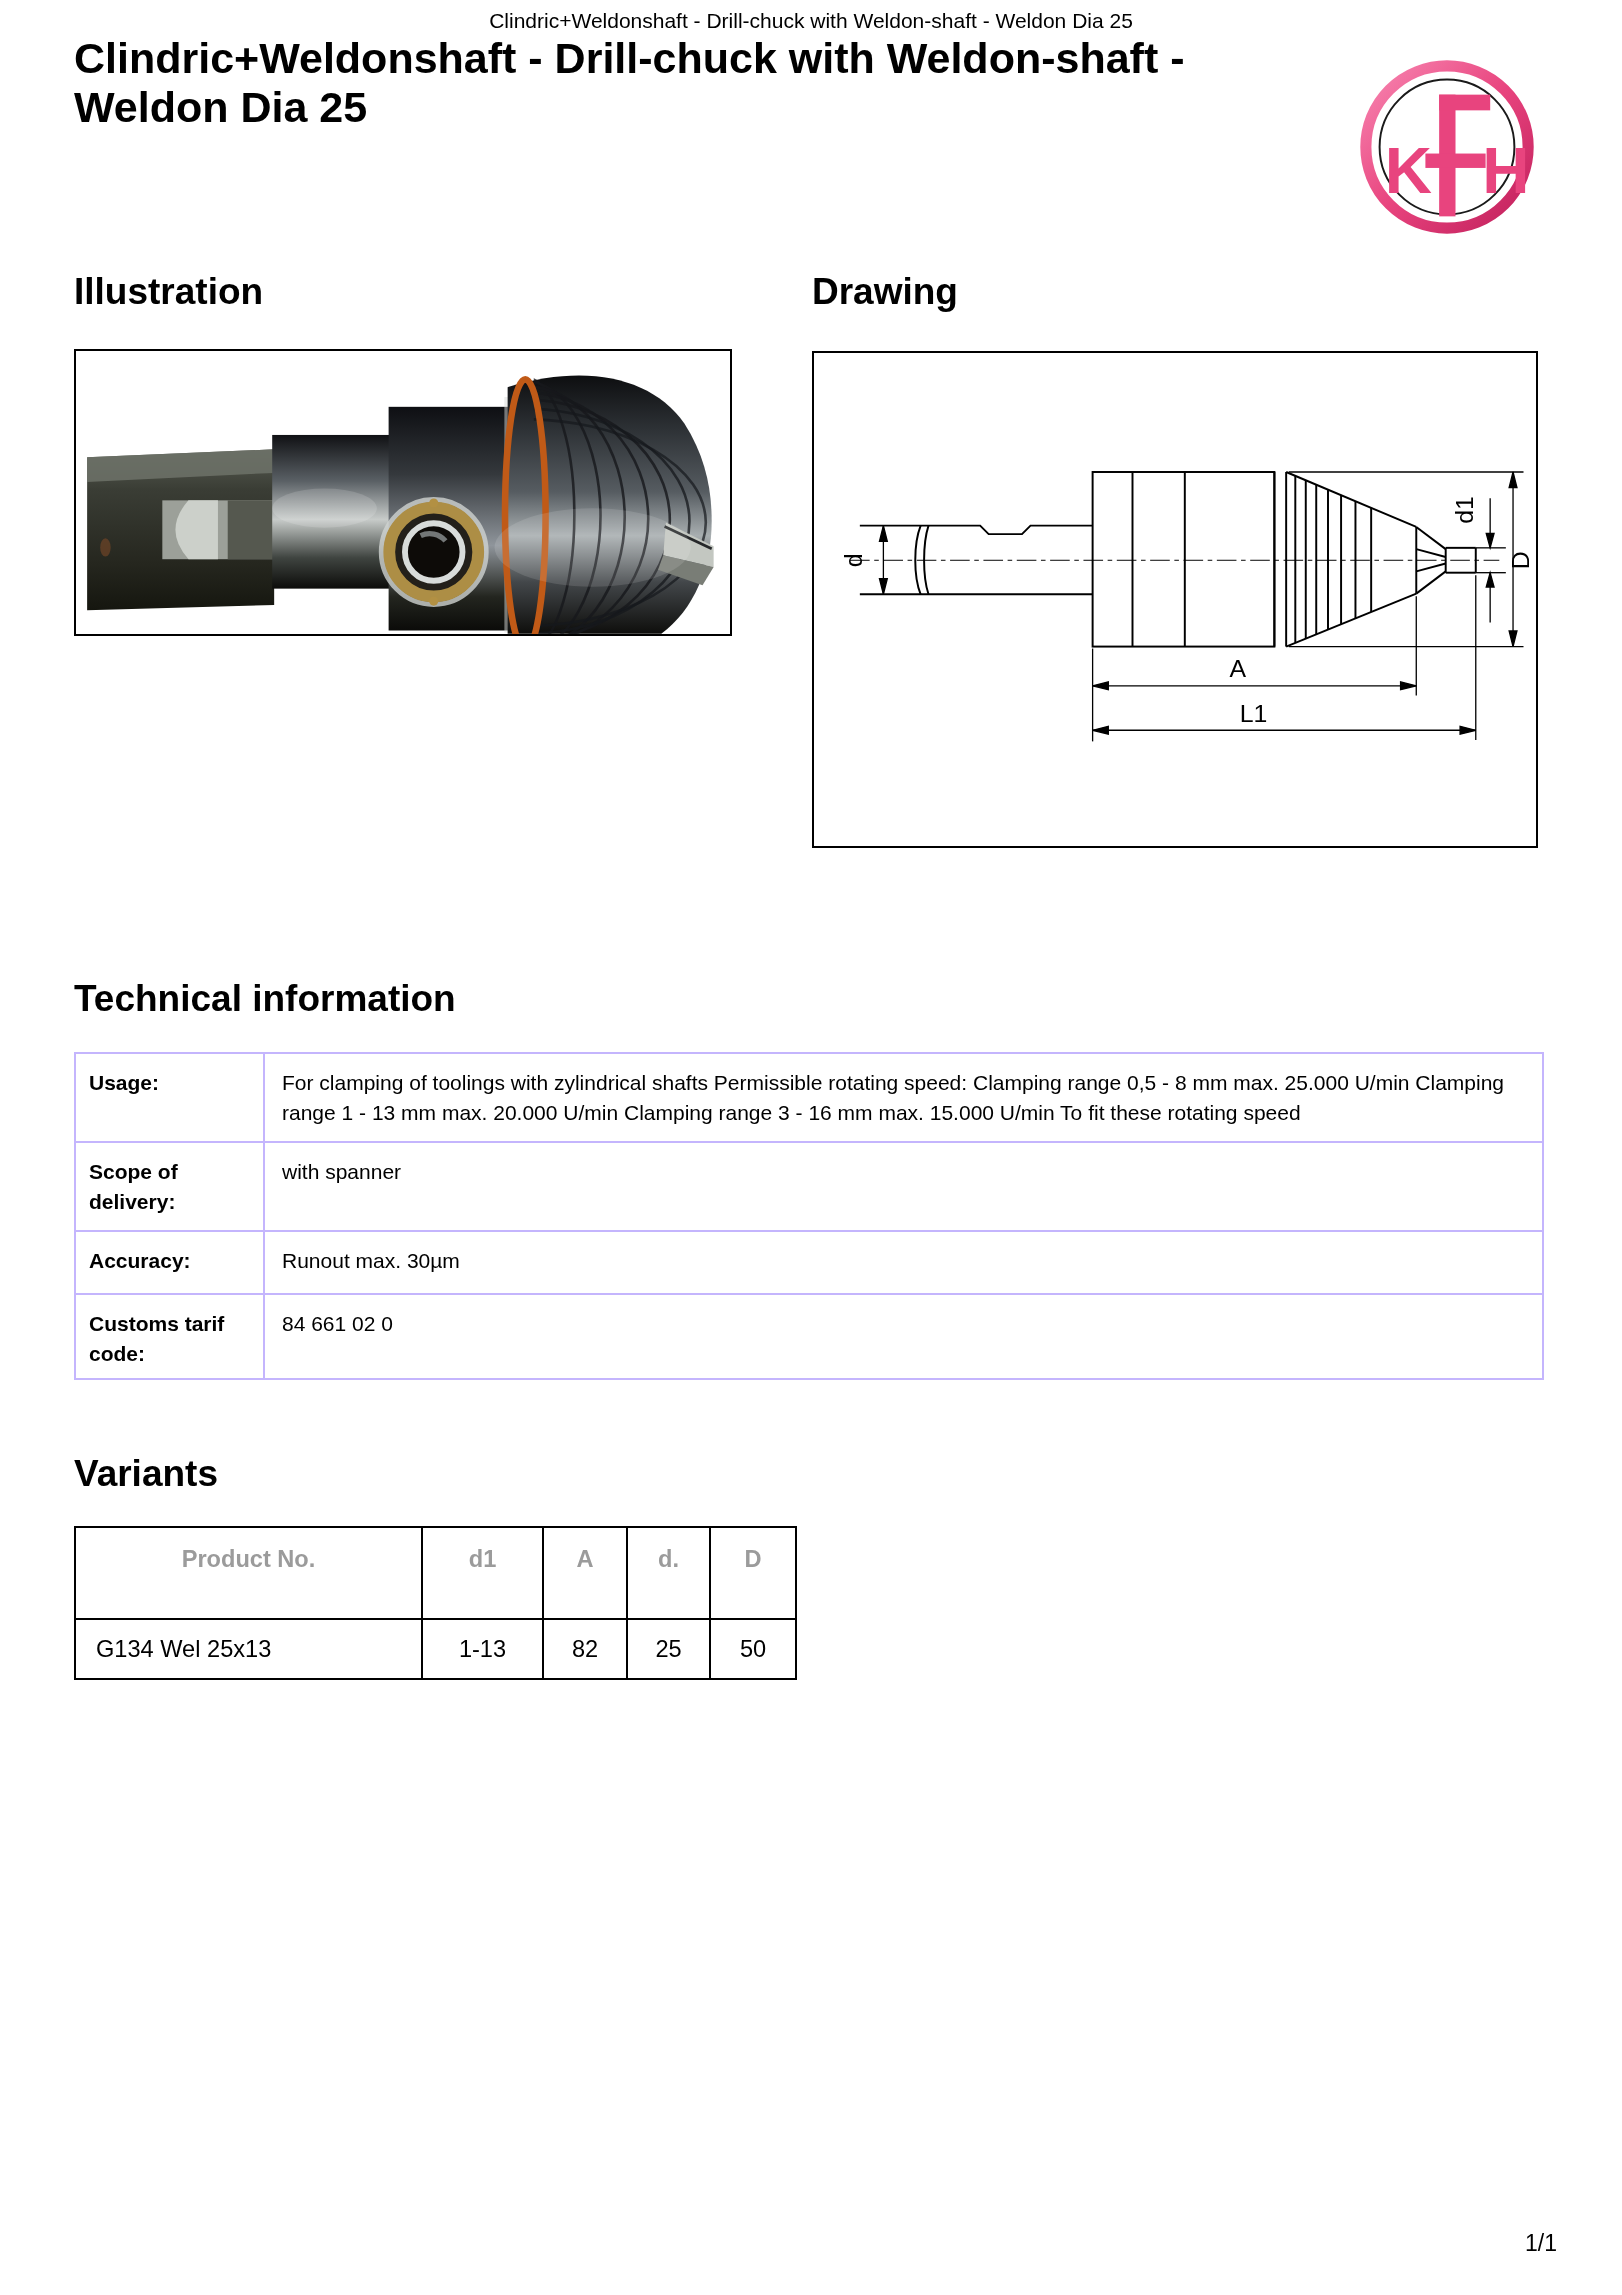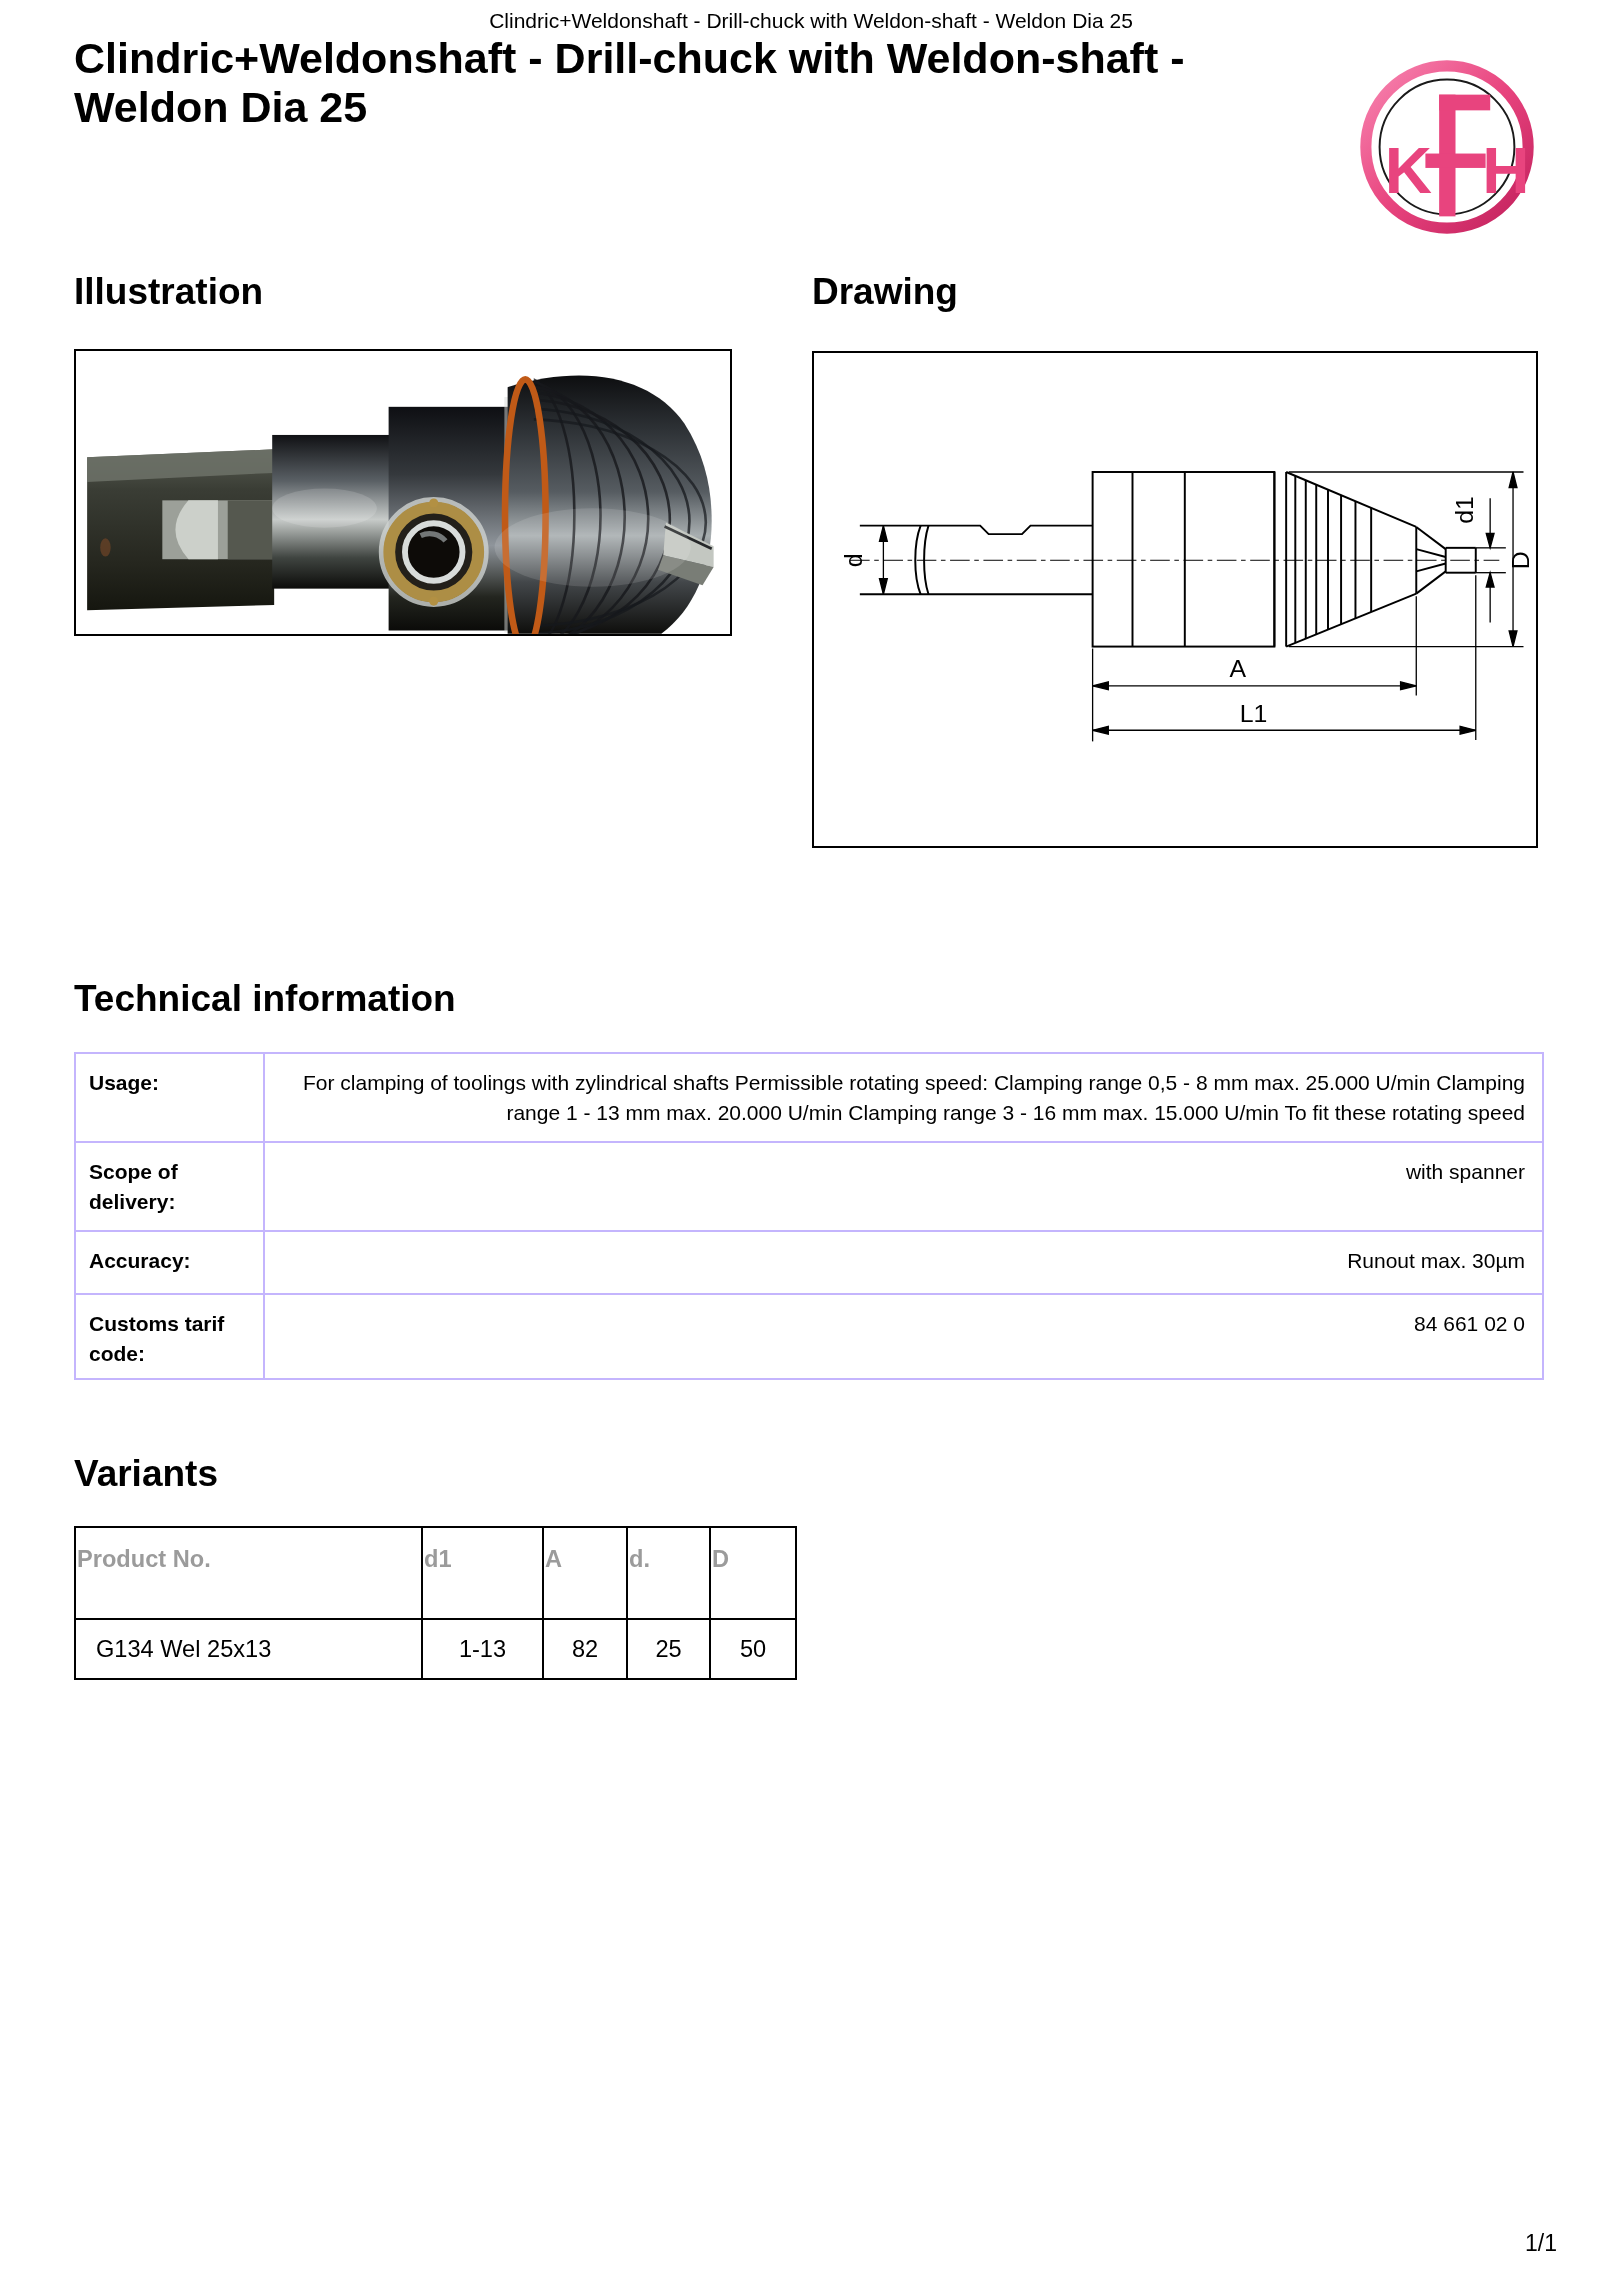--- a/index.html
+++ b/index.html
@@ -15,24 +15,24 @@
   .h-illustration{top:271px;left:74px;}
   .h-drawing{top:271px;left:812px;}
   .h-technical{top:978px;left:74px;text-align:center;}
   .h-variants{top:1453px;left:74px;}
   .illustration-box{top:349px;left:74px;width:654px;height:283px;border:2.6px solid #000;background:#fff;}
   .drawing-box{top:351px;left:812px;width:722px;height:493px;border:2px solid #000;background:#fff;}
   table{border-collapse:collapse;table-layout:fixed;}
   .tech-table{top:1052px;left:74px;width:1470px;}
   .tech-table td{border:2px solid #c4b5fd;vertical-align:top;font-size:21px;line-height:30px;}
   .tech-table td.lbl{font-weight:bold;padding:14.4px 11.8px 6.5px 13px;}
-  .tech-table td.val{padding:14.4px 17px 6.5px 17px;text-align:right;}
+  .tech-table td.val{padding:14.4px 17px 6.5px 17px;}
   .variants-table{top:1526px;left:74px;width:721px;}
   .variants-table td{border:2px solid #000;font-size:23.6px;}
-  .variants-table td.hd{color:#9b9b9b;font-weight:bold;vertical-align:top;padding-top:18.3px;height:71px;}
+  .variants-table td.hd{color:#9b9b9b;font-weight:bold;vertical-align:top;padding-top:18.3px;text-align:center;height:71px;}
   .variants-table td.name{text-align:left;padding-left:20px;}
   .variants-table td.num{text-align:center;margin-top:48px;}
   .variants-table tr.data td{height:56px;vertical-align:middle;}
   .page-number{top:2230px;left:1492px;width:65px;text-align:right;font-size:23px;}
   svg{display:block;}
 </style>
 </head>
 <body>
 
 <div class="page">

